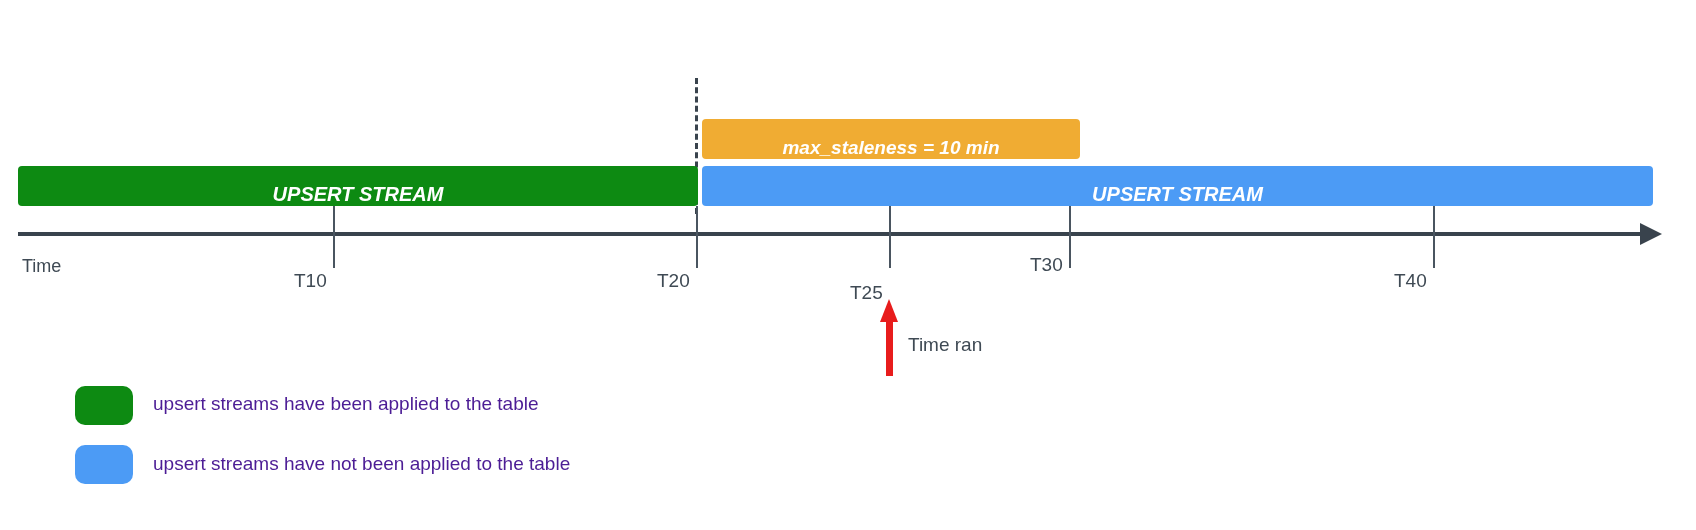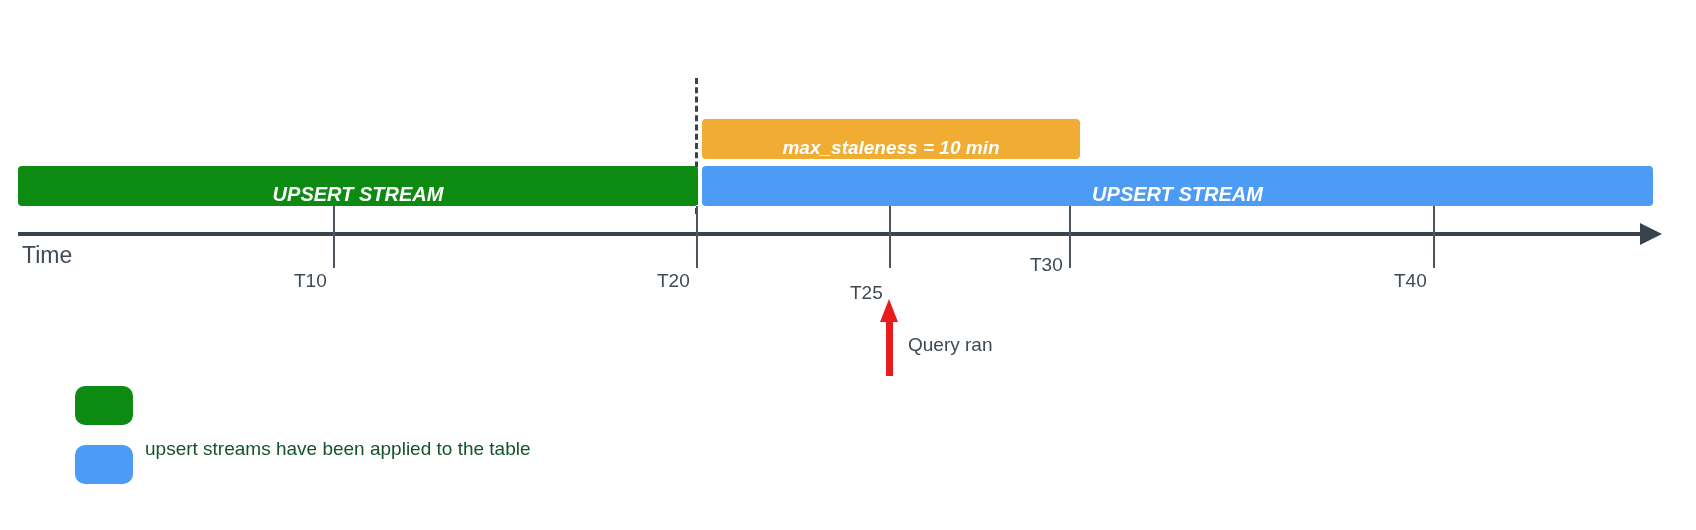--- a/index.html
+++ b/index.html
@@ -32,22 +32,22 @@
     position:absolute;left:18px;top:232px;width:1626px;height:4px;
     background:#39434d;
   }
   .axis-head{
     position:absolute;left:1640px;top:223px;width:0;height:0;
     border-left:22px solid #39434d;
     border-top:11px solid transparent;
     border-bottom:11px solid transparent;
   }
   .time-label{
-    position:absolute;left:22px;top:242px;
-    font-size:23px;color:#3f4a54;
+    position:absolute;left:22px;top:256px;
+    font-size:18px;color:#3f4a54;
   }
   .tick-group{position:absolute;top:206px;width:0;}
   .tick-line{position:absolute;left:-1px;top:0;width:2px;height:62px;background:#4a5560;}
   .tick-label{
     position:absolute;top:64px;left:-40px;width:80px;text-align:left;
     font-size:19px;color:#3f4a54;
   }
   .query-arrow{position:absolute;left:880px;top:299px;width:18px;height:77px;}
   .query-arrow .head{
     position:absolute;left:0;top:0;width:0;height:0;
@@ -62,22 +62,22 @@
   .query-label{
     position:absolute;left:908px;top:334px;
     font-size:19px;color:#3f4a54;
   }
   .legend-swatch{
     position:absolute;left:75px;width:58px;height:39px;border-radius:10px;
   }
   .legend-swatch.green{top:386px;background:#0d8a12;}
   .legend-swatch.blue{top:445px;background:#4c9bf5;}
   .legend-label{
-    position:absolute;left:145px;
-    font-size:19px;color:#14532d;margin-top:45px;
+    position:absolute;left:153px;
+    font-size:19px;color:#4c1d95;
   }
   .legend-label.row1{top:393px;}
   .legend-label.row2{top:453px;}
 </style>
 </head>
 <body>
 
 <div class="canvas">
 
 
@@ -117,20 +117,21 @@
   </div>
   <div class="tick-group" style="left:1434px">
     <div class="tick-line"></div>
     <div class="tick-label">T40</div>
   </div>
 
   <div class="query-arrow">
     <div class="head"></div>
     <div class="shaft"></div>
   </div>
-  <div class="query-label">Query ran</div>
+  <div class="query-label">Time ran</div>
 
   <div class="legend-swatch green"></div>
   <div class="legend-label row1">upsert streams have been applied to the table</div>
 
   <div class="legend-swatch blue"></div>
+  <div class="legend-label row2">upsert streams have not been applied to the table</div>
 
 </div>
 
 </body></html>

